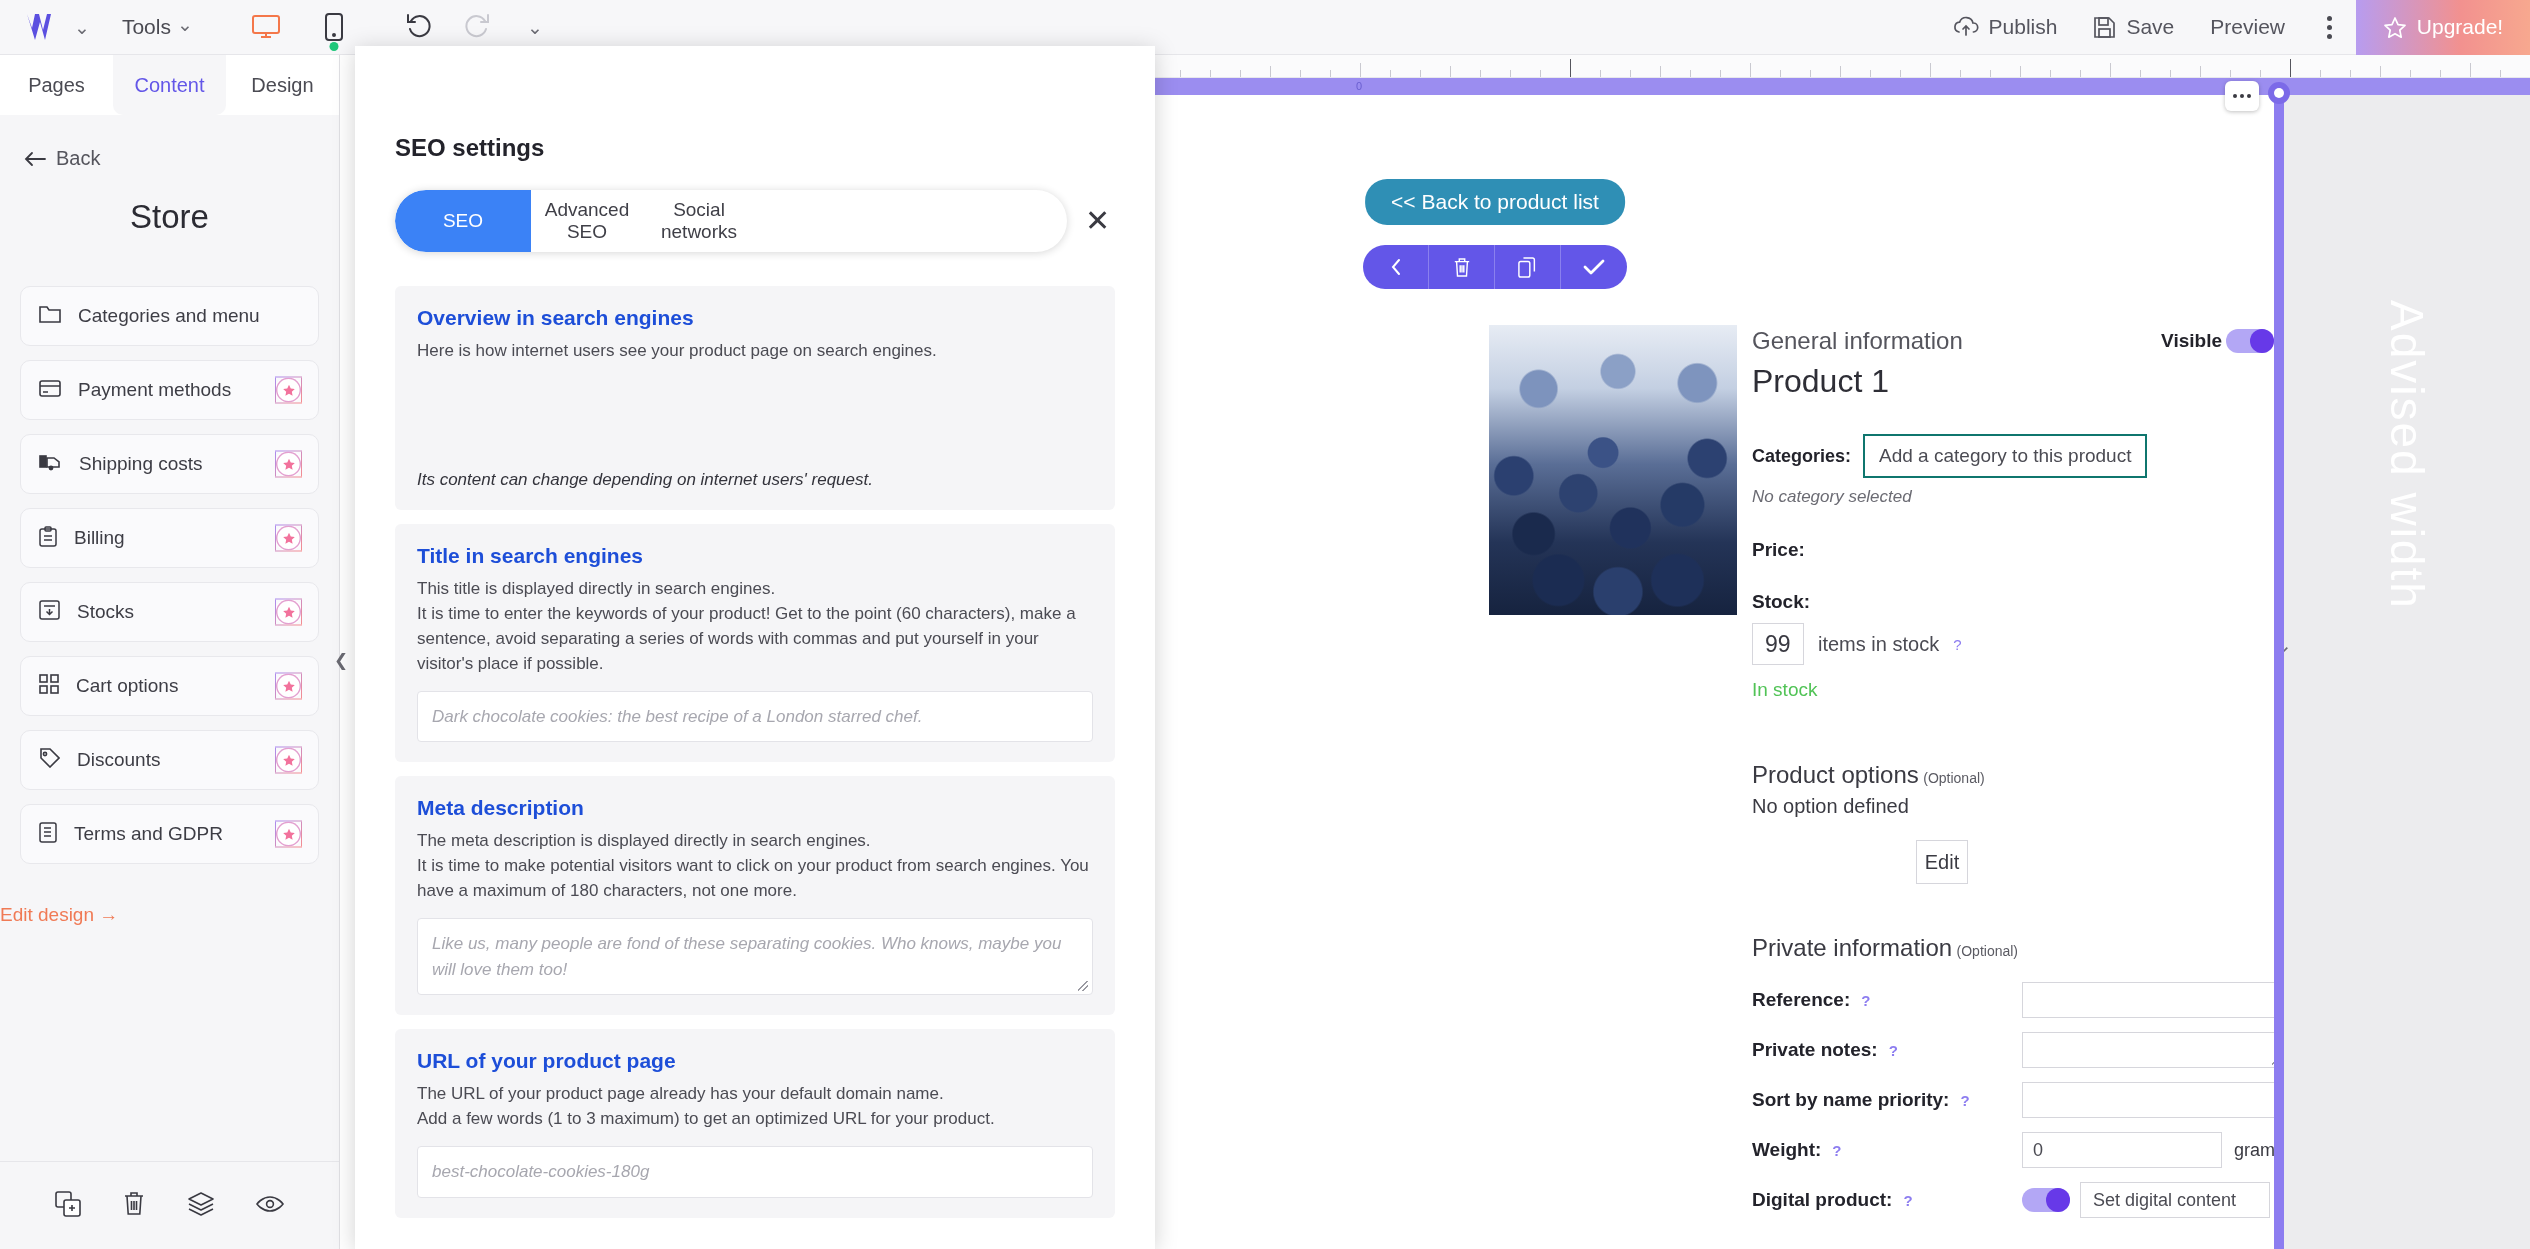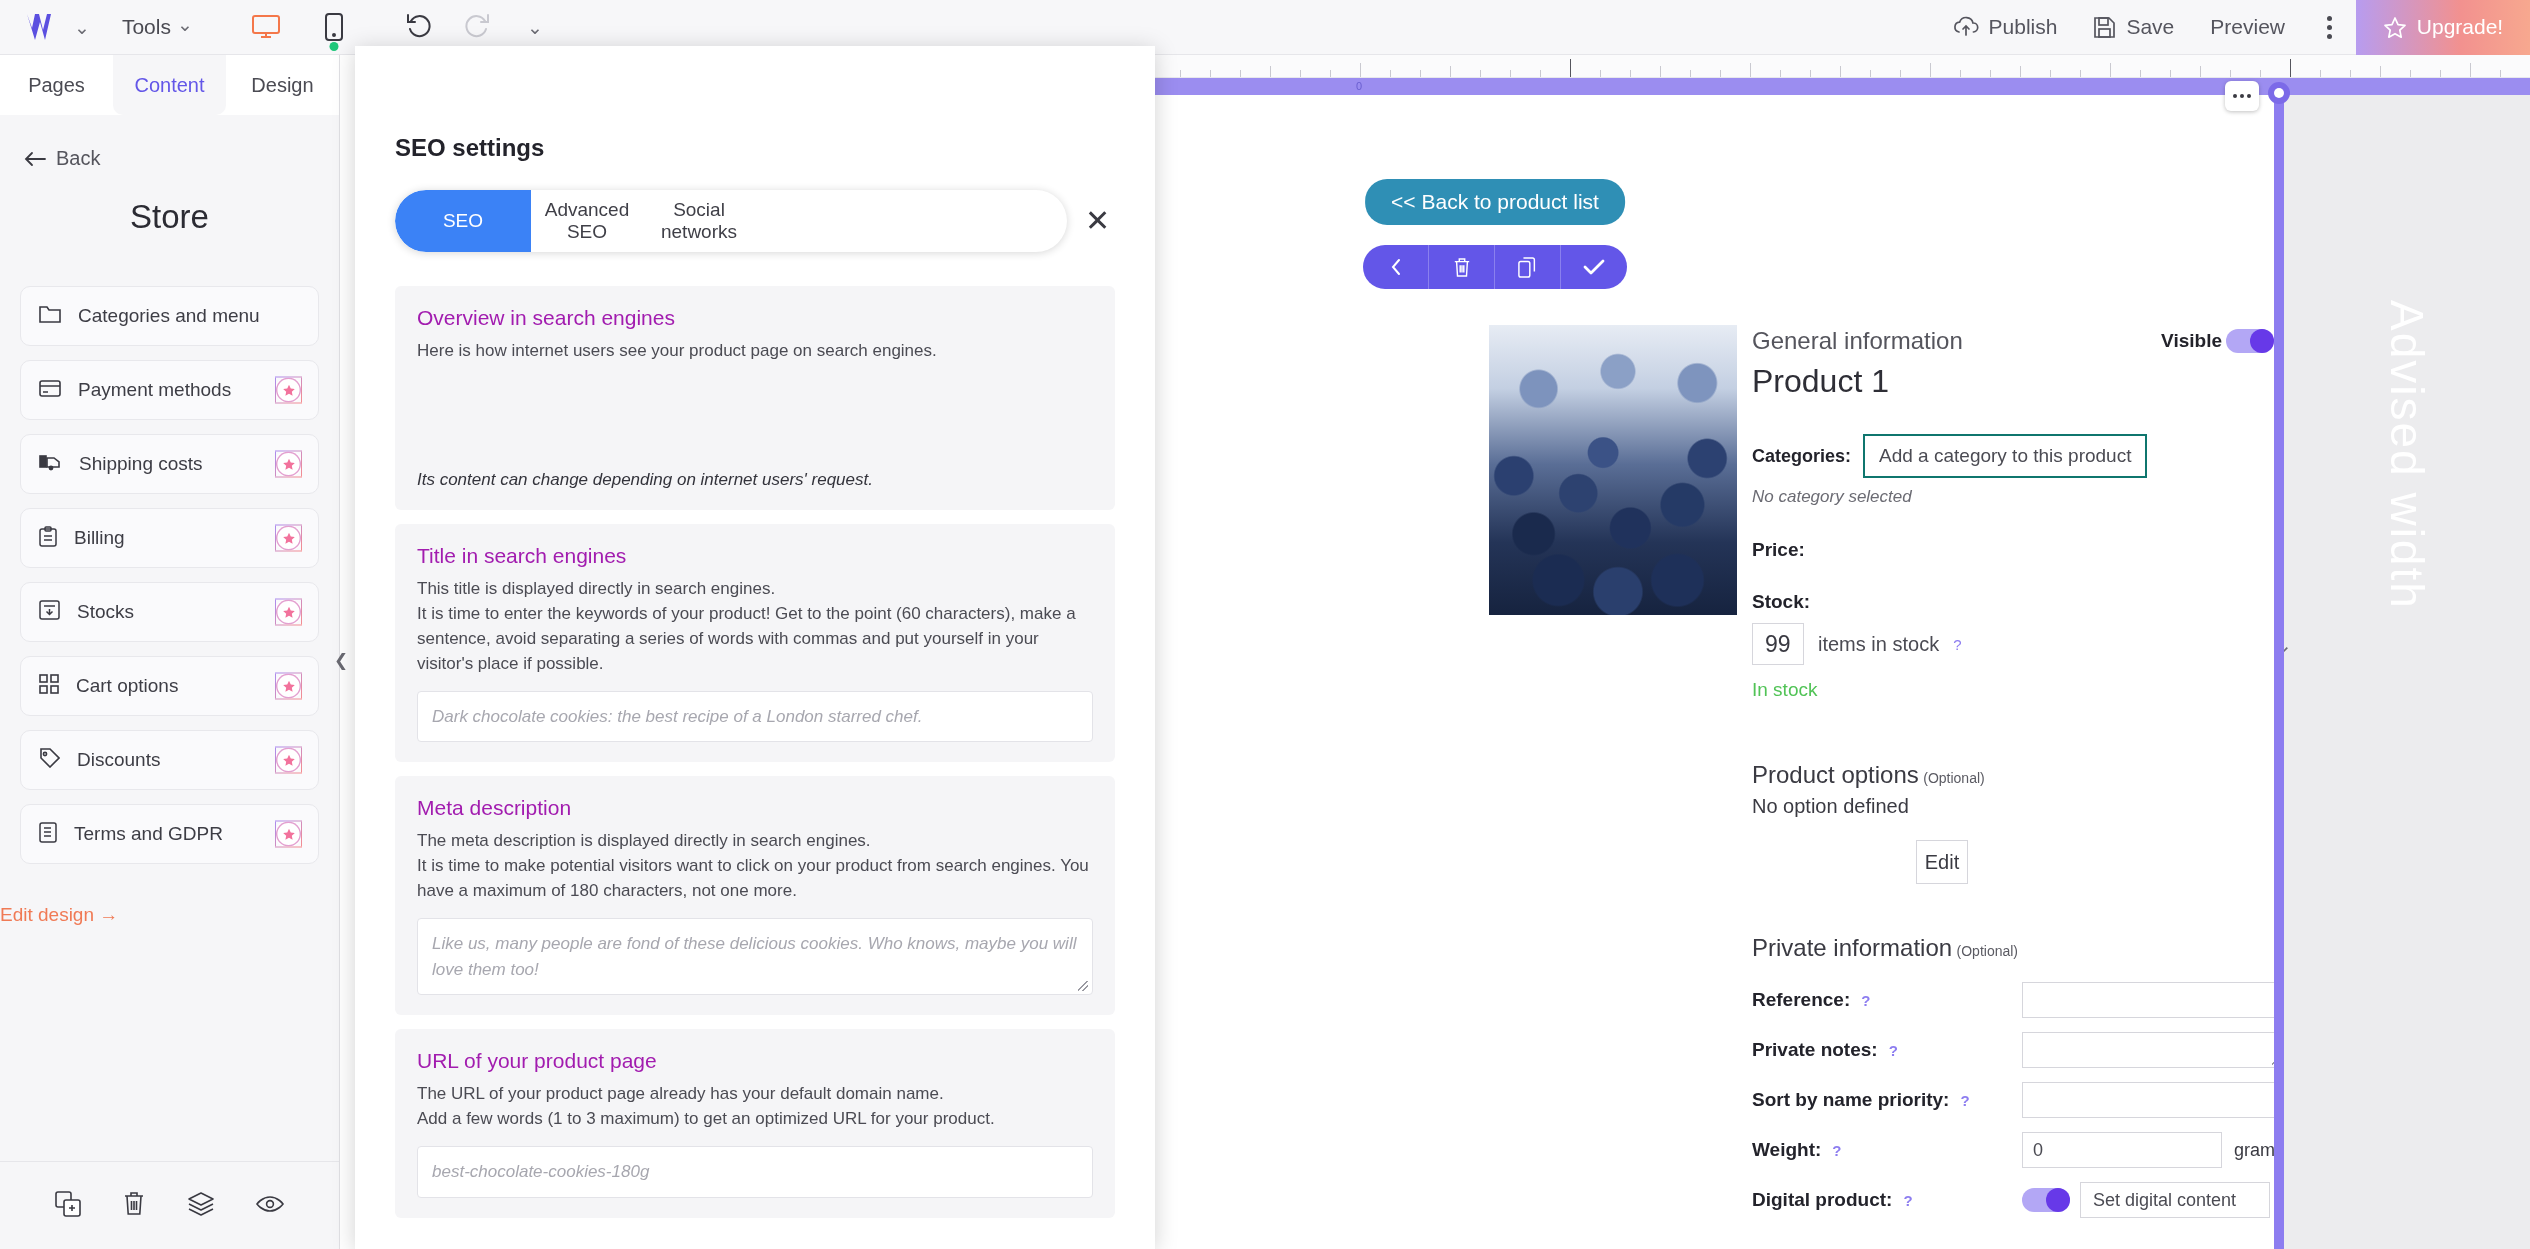--- a/index.html
+++ b/index.html
@@ -175,21 +175,21 @@
     box-shadow: 0 1px 8px rgba(0,0,0,.16); overflow: hidden;
   }
   .tp { flex: 0 0 auto; display:flex; align-items:center; justify-content:center; text-align:center; height: 62px; font-size: 19px; color: #3f3f47; cursor: pointer; line-height: 1.15; }
   .tp.active { background: #3b82f6; color: #fff; width: 136px; border-radius: 31px 0 0 31px; }
   .tp.t2 { width: 112px; }
   .tp.t3 { width: 112px; }
   .modal-x { margin-left: 18px; font-size: 30px; color: #3a3a42; cursor: pointer; line-height: 1; }
 
   .card { margin: 0 40px; background: #f5f5f7; border-radius: 6px; padding: 20px 22px; }
   .card + .card { margin-top: 14px; }
-  .card-h { font-size: 21px; color: #a21caf; }
+  .card-h { font-size: 21px; color: #1d4ed8; font-weight: bold; }
   .card-p { font-size: 17px; color: #4b4b53; line-height: 1.47; margin-top: 9px; }
   .card-italic { font-size: 17px; font-style: italic; color: #33333b; }
   .fakeinput {
     margin-top: 14px; background: #fff; border: 1px solid #e3e3e8; border-radius: 4px;
     font-size: 17px; font-style: italic; color: #a7a7af; padding: 12px 14px; line-height: 1.5; position: relative;
   }
   .fakeinput.ta::after { content:''; position:absolute; right:4px; bottom:3px; width:10px; height:10px;
     background: linear-gradient(135deg, transparent 44%, #9a9aa2 44%, #9a9aa2 54%, transparent 54%, transparent 66%, #9a9aa2 66%, #9a9aa2 76%, transparent 76%); }
   .overview-body { height: 106px; }
 </style>
@@ -684,21 +684,21 @@
         <div class="card-h">Title in search engines</div>
         <div class="card-p" style="white-space:pre-line">This title is displayed directly in search engines.
 It is time to enter the keywords of your product! Get to the point (60 characters), make a sentence, avoid separating a series of words with commas and put yourself in your visitor's place if possible.</div>
         <div class="fakeinput">Dark chocolate cookies: the best recipe of a London starred chef.</div>
       </div>
 
       <div class="card">
         <div class="card-h">Meta description</div>
         <div class="card-p" style="white-space:pre-line">The meta description is displayed directly in search engines.
 It is time to make potential visitors want to click on your product from search engines. You have a maximum of 180 characters, not one more.</div>
-        <div class="fakeinput ta" style="min-height:66px">Like us, many people are fond of these delicious cookies. Who knows, maybe you will love them too!</div>
+        <div class="fakeinput ta" style="min-height:66px">Like us, many people are fond of these separating cookies. Who knows, maybe you will love them too!</div>
       </div>
 
       <div class="card">
         <div class="card-h">URL of your product page</div>
         <div class="card-p" style="white-space:pre-line">The URL of your product page already has your default domain name.
 Add a few words (1 to 3 maximum) to get an optimized URL for your product.</div>
         <div class="fakeinput">best-chocolate-cookies-180g</div>
       </div>
 
     </div>

